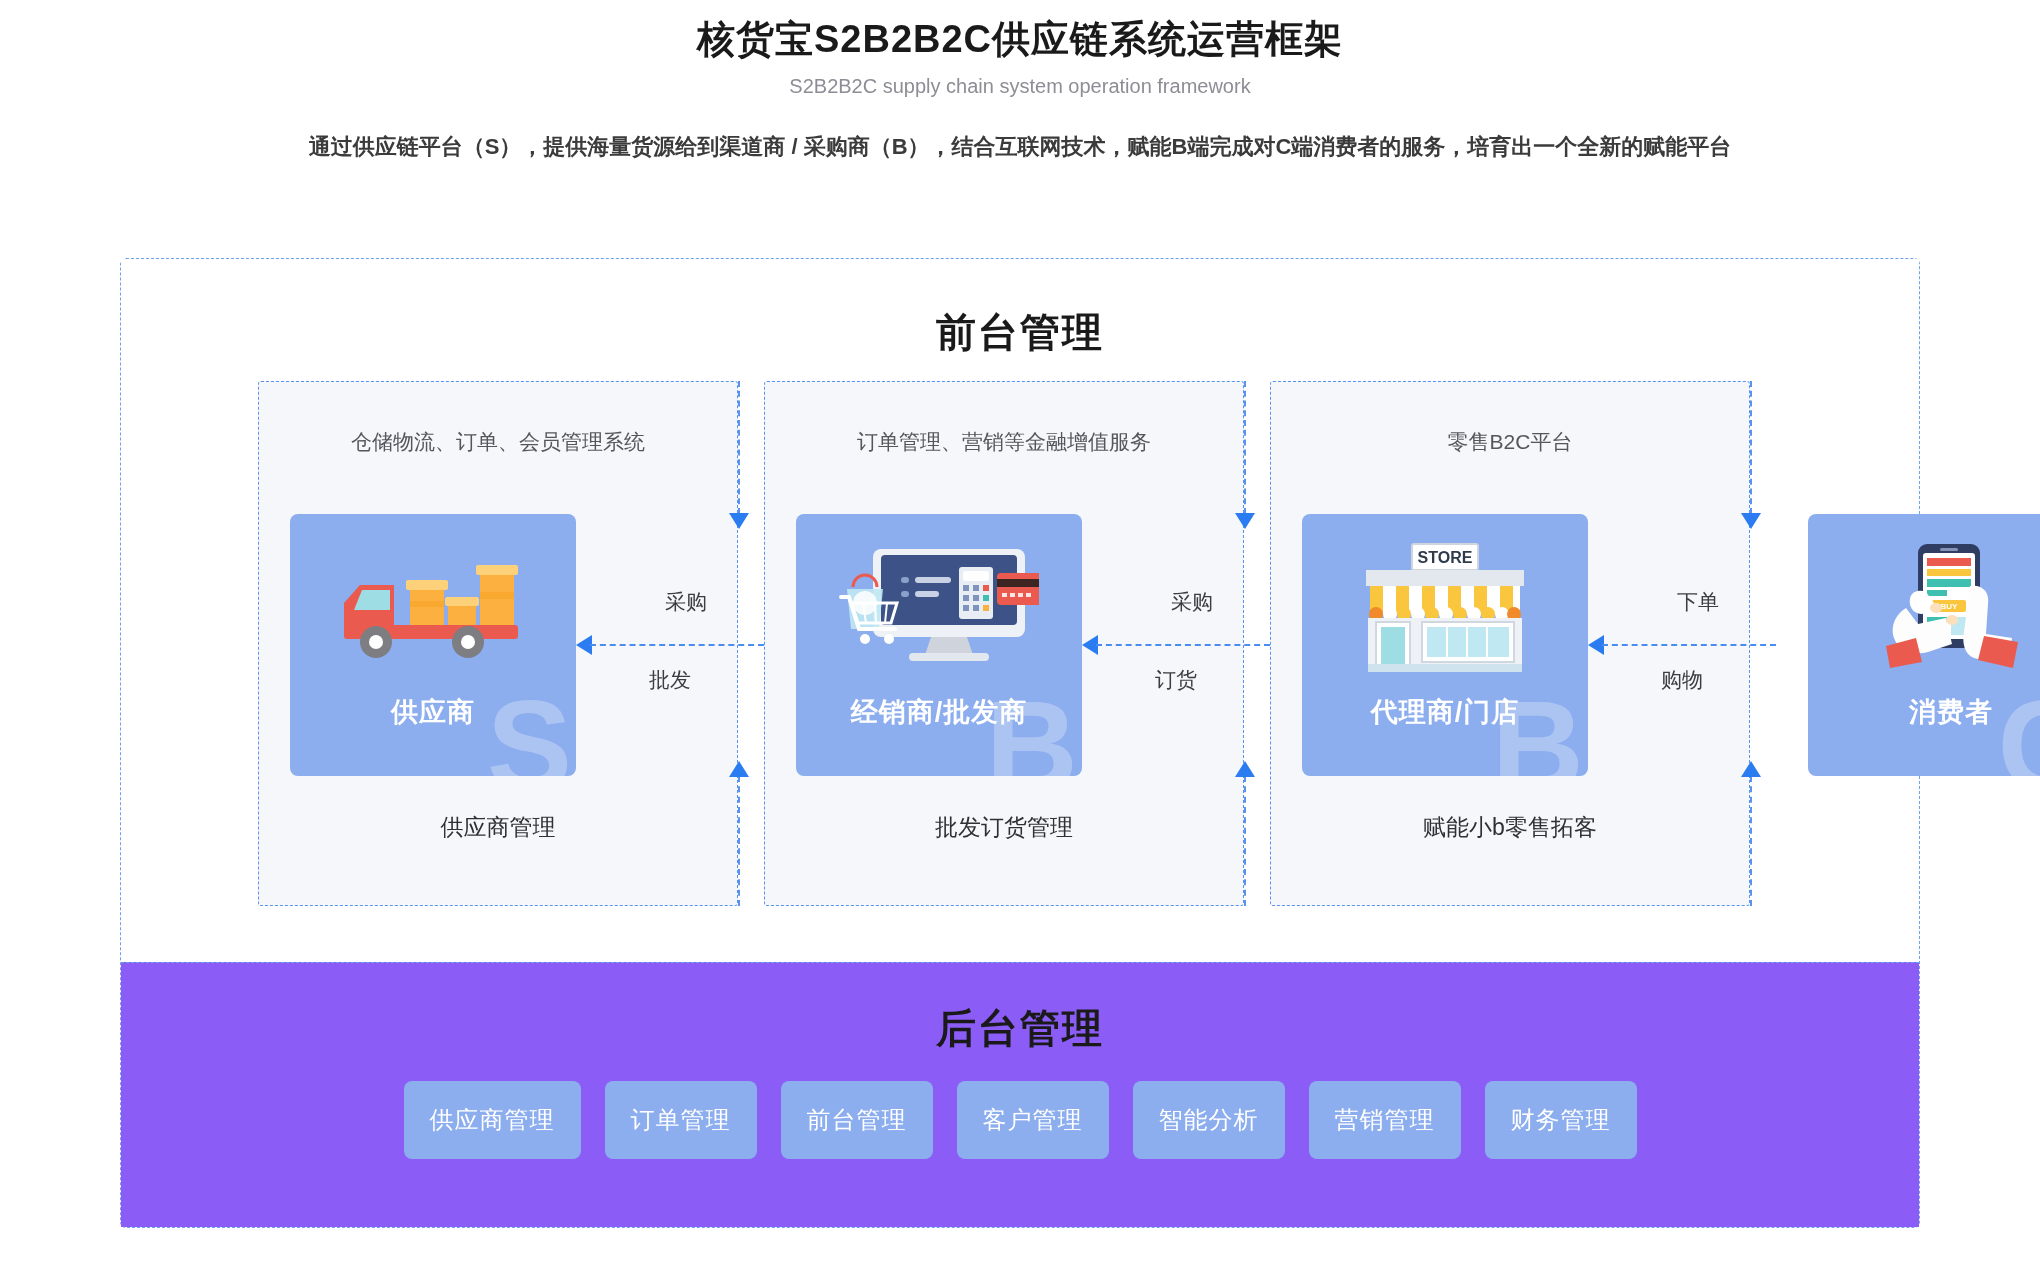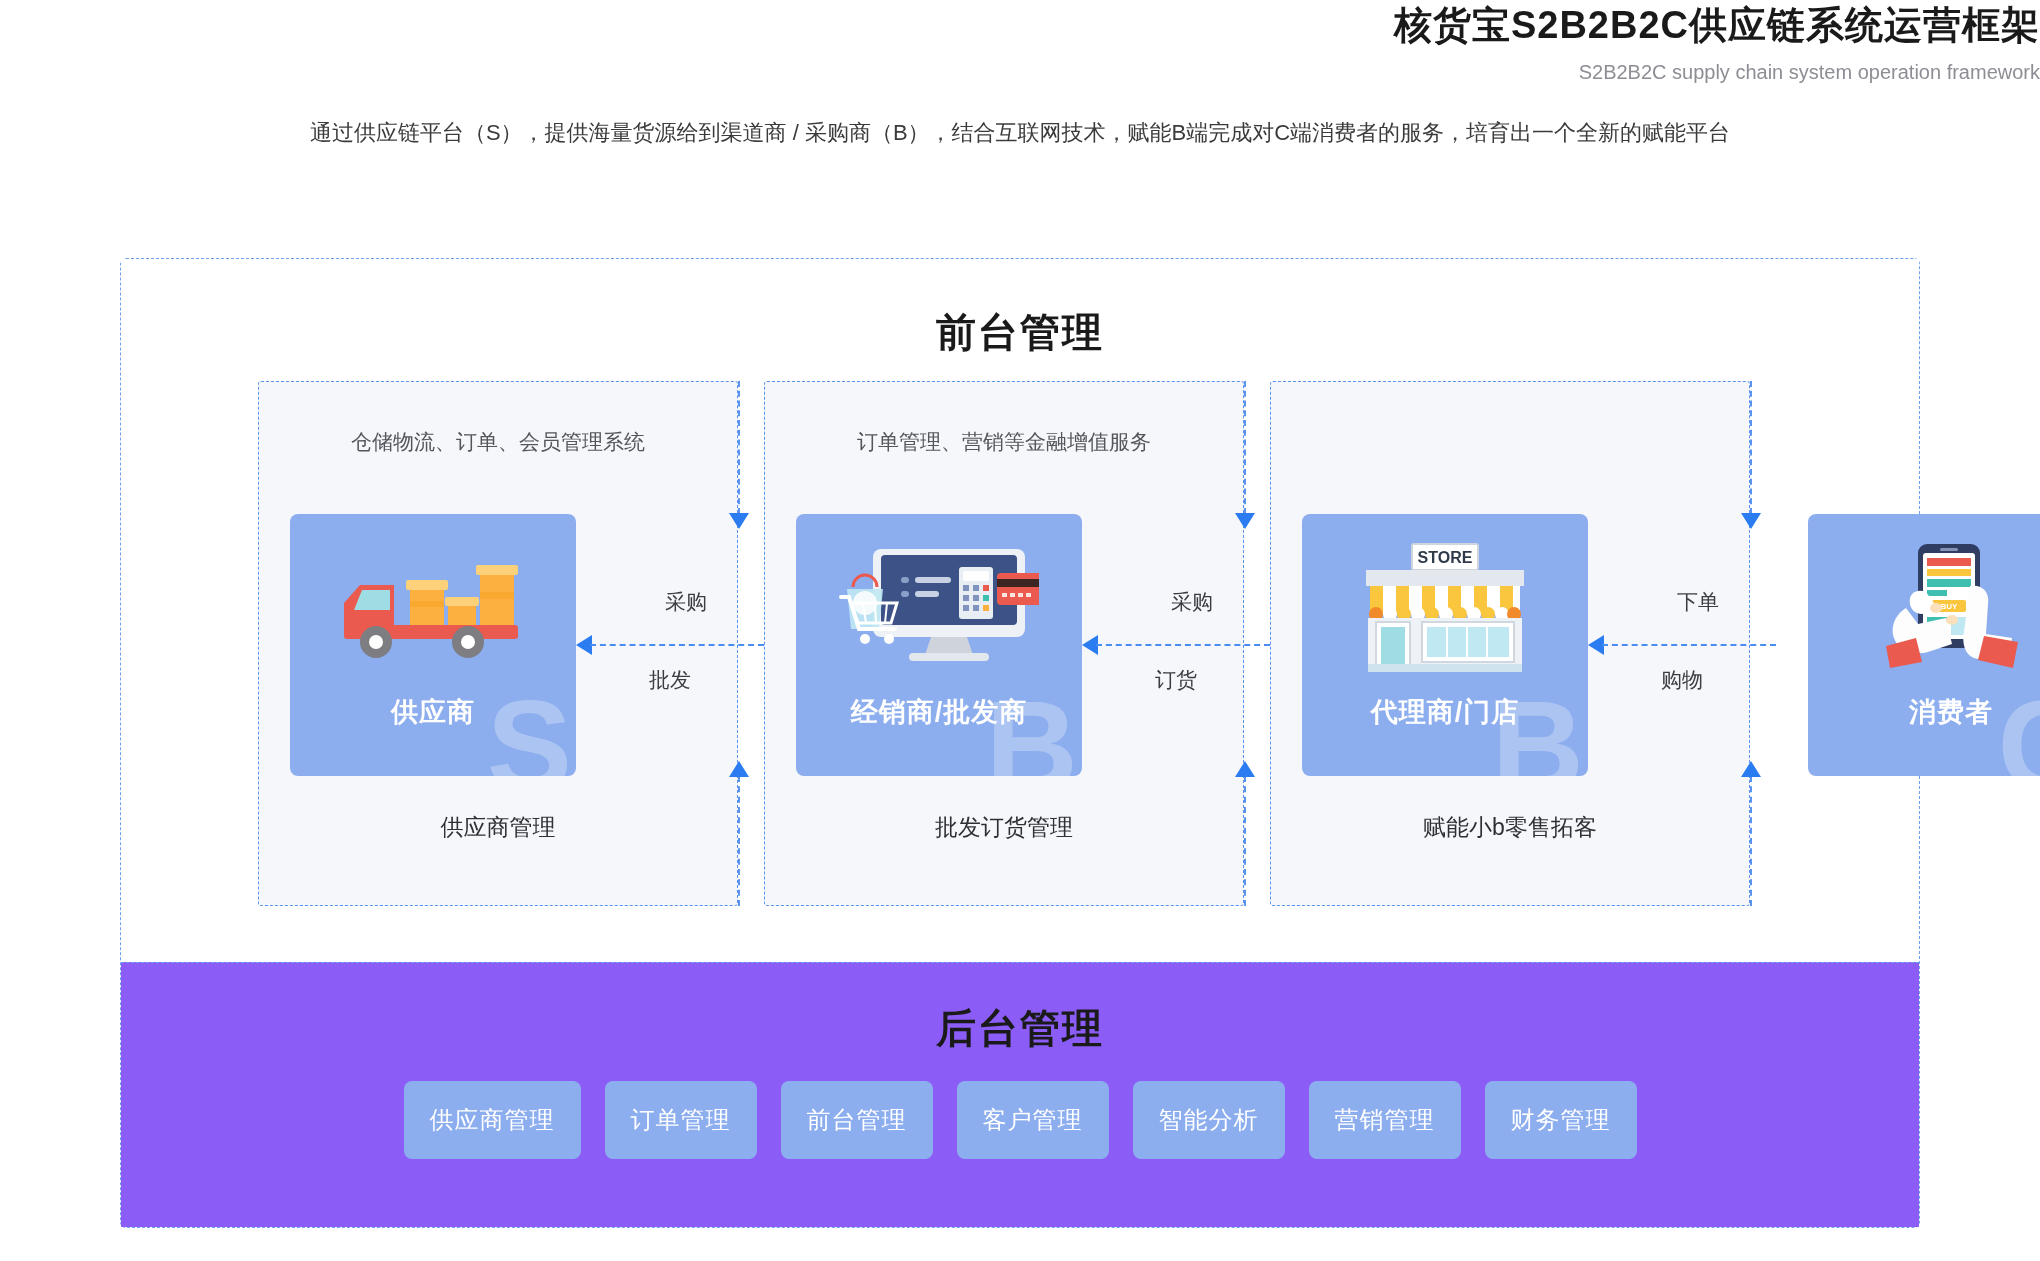--- a/index.html
+++ b/index.html
@@ -6,31 +6,31 @@
   body{
     width:2040px;height:1261px;
     background:#ffffff;
     font-family:"Liberation Sans","DejaVu Sans",sans-serif;
     color:#333;
     overflow:hidden;
     position:relative;
   }
 
   
-  .header{text-align:right;}
+  .header{padding-top:14px;text-align:center;}
   .main-title{
     font-size:38px;font-weight:bold;color:#1a1a1a;
     letter-spacing:1px;line-height:1.35;
   }
   .sub-title{
     font-size:20px;color:#8d8d95;margin-top:10px;font-weight:normal;
   }
   .lead{
     margin-top:32px;text-align:center;
-    font-size:22px;color:#3b3b3b;line-height:1.5;
+    font-size:22px;color:#3b3b3b;line-height:1.5;font-weight:bold;
   }
 
   
   .panel{
     position:absolute;
     left:120px;top:258px;
     width:1800px;height:970px;
     border:1px dashed #6ea0f0;
     border-radius:6px;
     box-sizing:border-box;
@@ -177,20 +177,21 @@
 
     <div class="group-box" style="left:137px;width:480px;">
       <div class="group-top-label">仓储物流、订单、会员管理系统</div>
       <div class="group-bottom-label">供应商管理</div>
     </div>
     <div class="group-box" style="left:643px;width:480px;">
       <div class="group-top-label">订单管理、营销等金融增值服务</div>
       <div class="group-bottom-label">批发订货管理</div>
     </div>
     <div class="group-box" style="left:1149px;width:480px;">
+      <div class="group-top-label">零售B2C平台</div>
       <div class="group-bottom-label">赋能小b零售拓客</div>
     </div>
 
     <div class="varr down" style="left:617px;top:122px;height:133px;">
       <div class="vline"></div>
         <div class="vhead"></div>
     </div>
     <div class="varr down" style="left:1123px;top:122px;height:133px;">
       <div class="vline"></div>
         <div class="vhead"></div>

